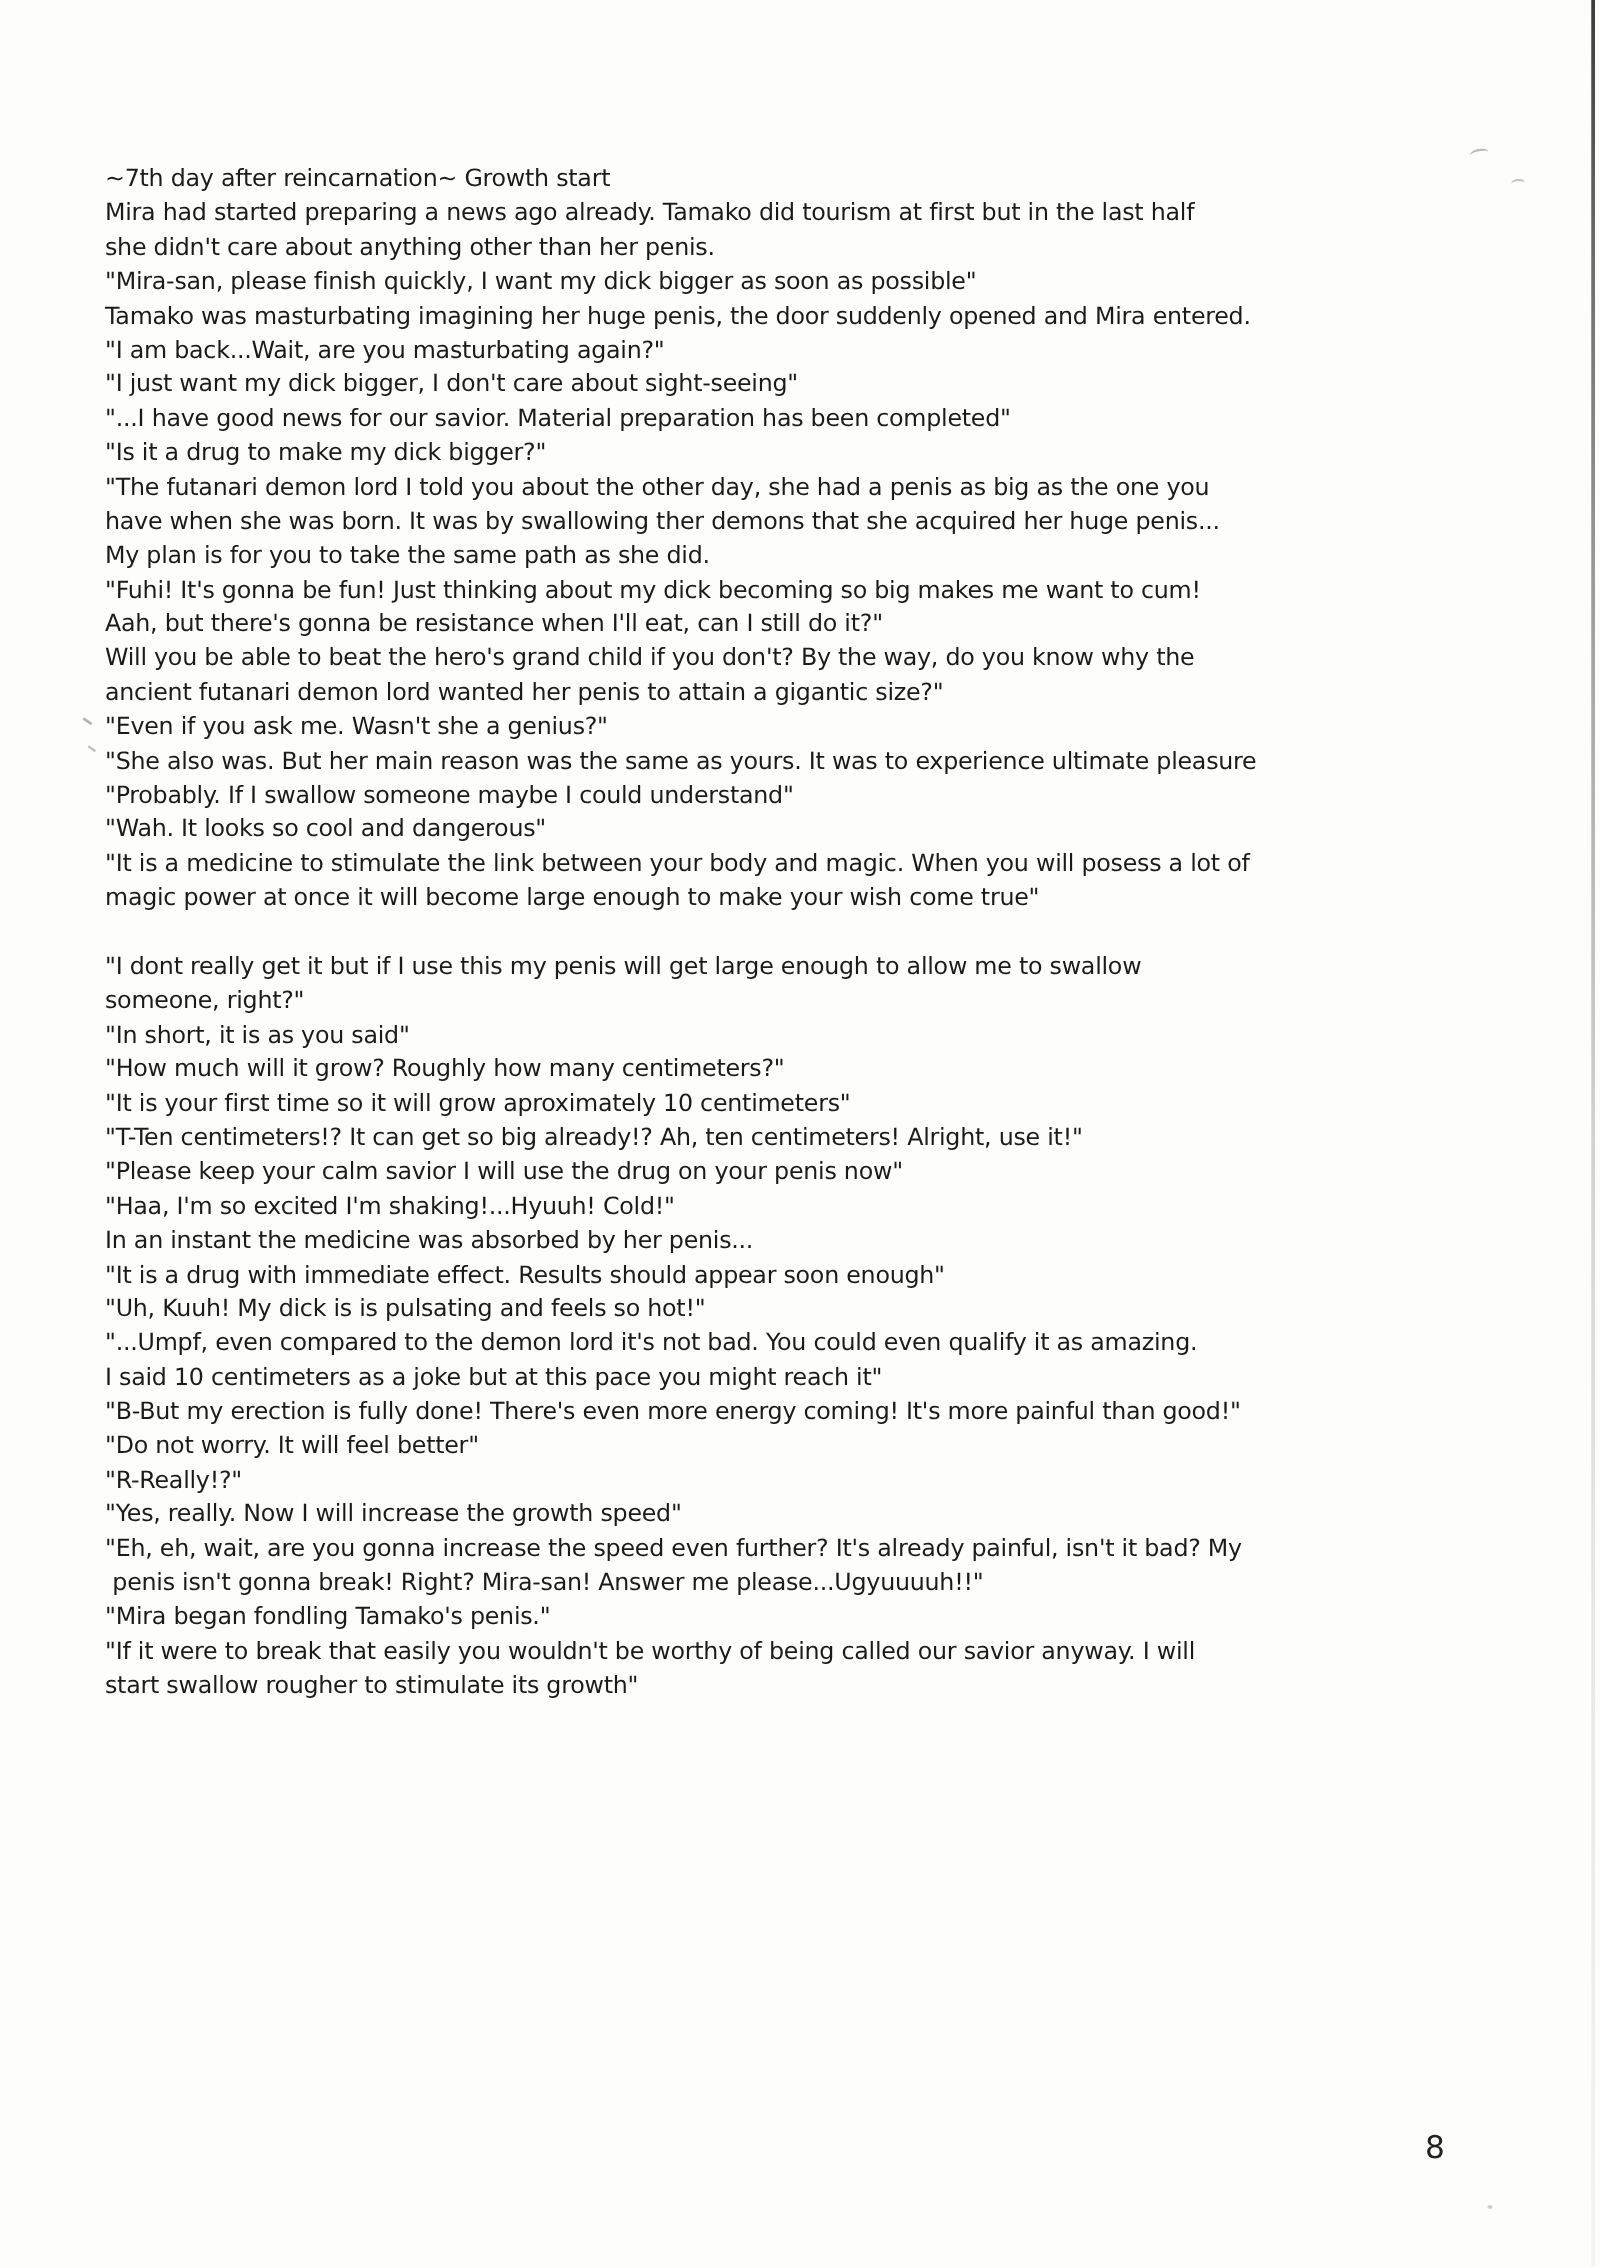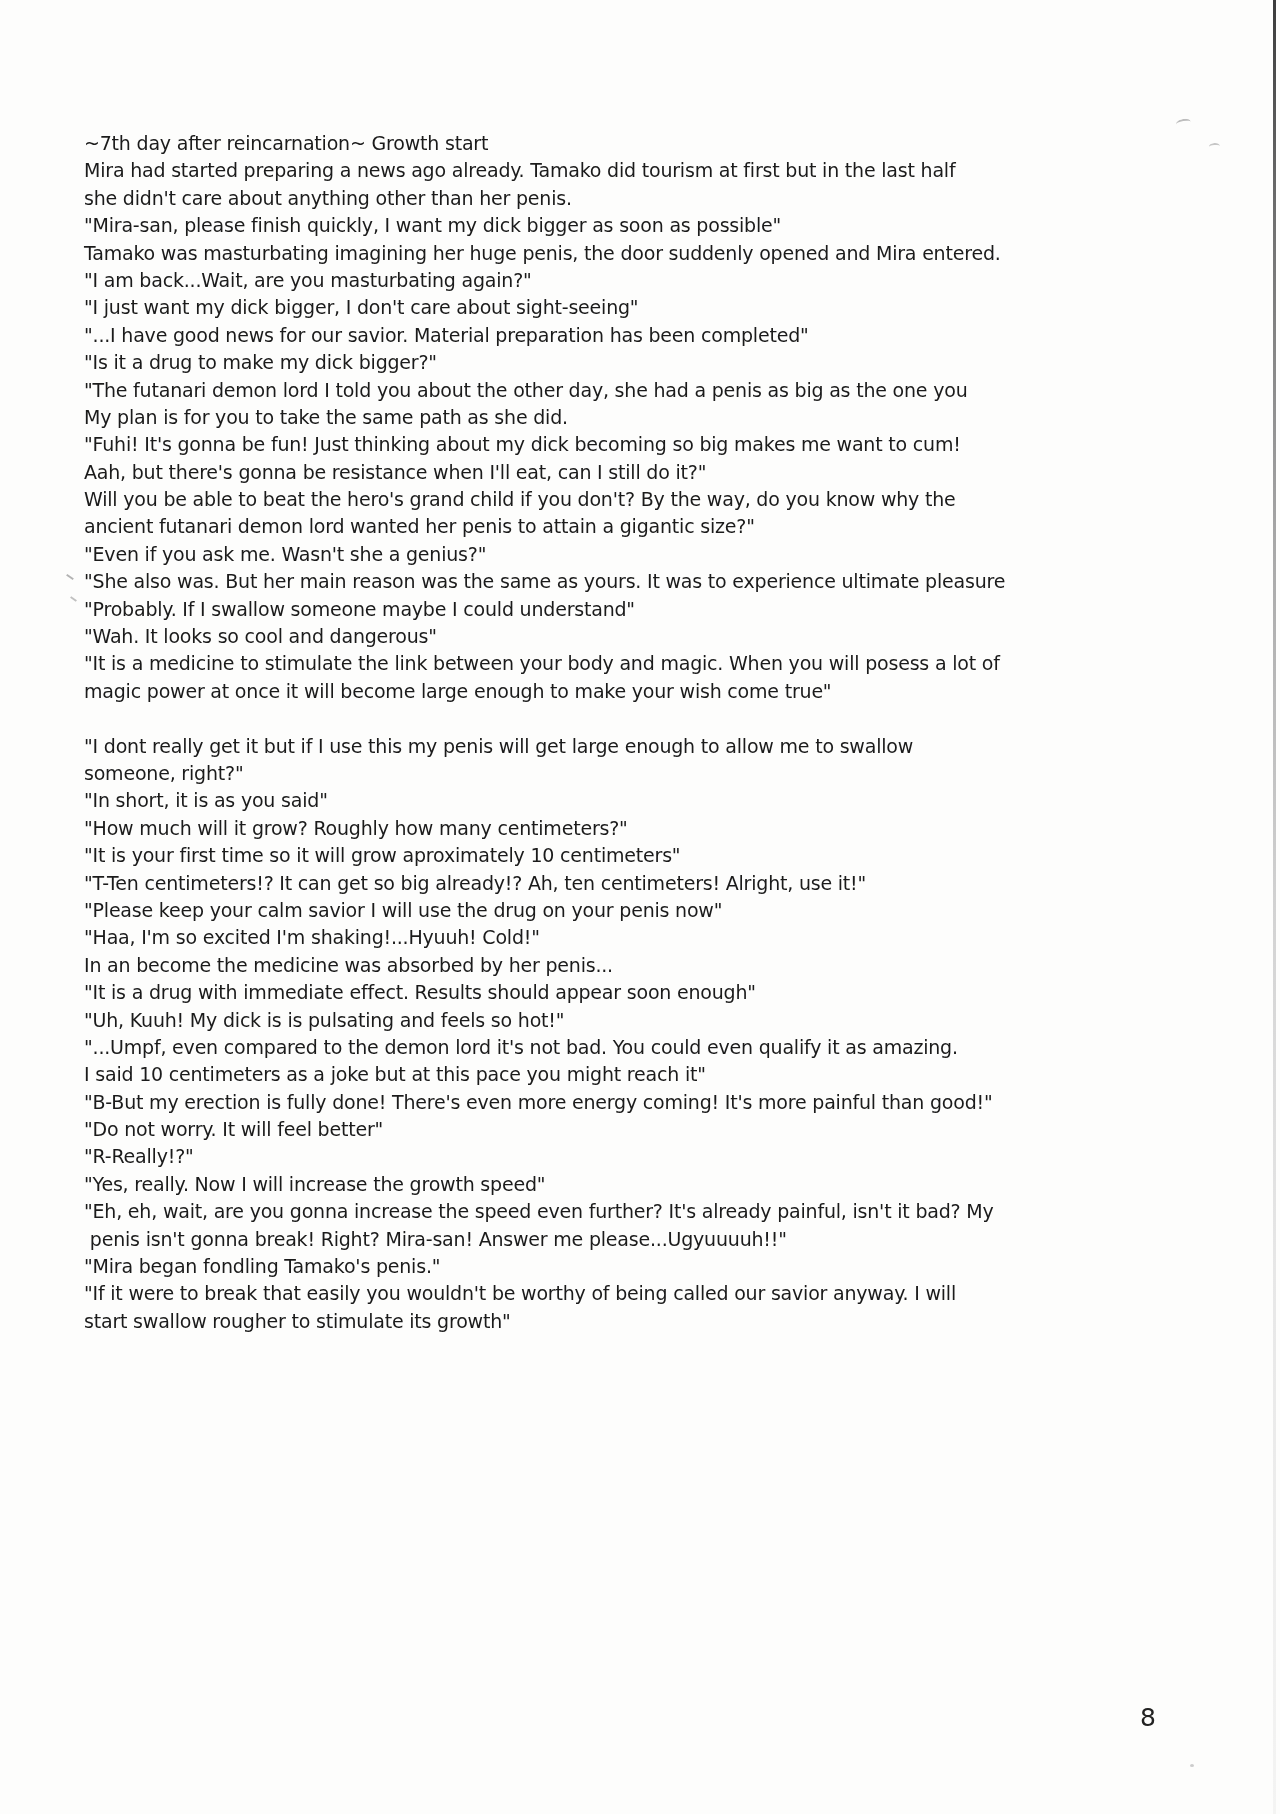--- a/index.html
+++ b/index.html
@@ -95,41 +95,42 @@
       <div class="line">~7th day after reincarnation~ Growth start</div>
       <div class="line">Mira had started preparing a news ago already. Tamako did tourism at first but in the last half</div>
       <div class="line">she didn't care about anything other than her penis.</div>
       <div class="line">"Mira-san, please finish quickly, I want my dick bigger as soon as possible"</div>
       <div class="line">Tamako was masturbating imagining her huge penis, the door suddenly opened and Mira entered.</div>
       <div class="line">"I am back...Wait, are you masturbating again?"</div>
       <div class="line">"I just want my dick bigger, I don't care about sight-seeing"</div>
       <div class="line">"...I have good news for our savior. Material preparation has been completed"</div>
       <div class="line">"Is it a drug to make my dick bigger?"</div>
       <div class="line">"The futanari demon lord I told you about the other day, she had a penis as big as the one you</div>
+      <div class="line">have when she was born. It was by swallowing ther demons that she acquired her huge penis...</div>
       <div class="line">My plan is for you to take the same path as she did.</div>
       <div class="line">"Fuhi! It's gonna be fun! Just thinking about my dick becoming so big makes me want to cum!</div>
       <div class="line">Aah, but there's gonna be resistance when I'll eat, can I still do it?"</div>
       <div class="line">Will you be able to beat the hero's grand child if you don't? By the way, do you know why the</div>
       <div class="line">ancient futanari demon lord wanted her penis to attain a gigantic size?"</div>
       <div class="line">"Even if you ask me. Wasn't she a genius?"</div>
       <div class="line">"She also was. But her main reason was the same as yours. It was to experience ultimate pleasure</div>
       <div class="line">"Probably. If I swallow someone maybe I could understand"</div>
       <div class="line">"Wah. It looks so cool and dangerous"</div>
       <div class="line">"It is a medicine to stimulate the link between your body and magic. When you will posess a lot of</div>
       <div class="line">magic power at once it will become large enough to make your wish come true"</div>
       <div class="line"></div>
       <div class="line">"I dont really get it but if I use this my penis will get large enough to allow me to swallow</div>
       <div class="line">someone, right?"</div>
       <div class="line">"In short, it is as you said"</div>
       <div class="line">"How much will it grow? Roughly how many centimeters?"</div>
       <div class="line">"It is your first time so it will grow aproximately 10 centimeters"</div>
       <div class="line">"T-Ten centimeters!? It can get so big already!? Ah, ten centimeters! Alright, use it!"</div>
       <div class="line">"Please keep your calm savior I will use the drug on your penis now"</div>
       <div class="line">"Haa, I'm so excited I'm shaking!...Hyuuh! Cold!"</div>
-      <div class="line">In an become the medicine was absorbed by her penis...</div>
+      <div class="line">In an instant the medicine was absorbed by her penis...</div>
       <div class="line">"It is a drug with immediate effect. Results should appear soon enough"</div>
       <div class="line">"Uh, Kuuh! My dick is is pulsating and feels so hot!"</div>
       <div class="line">"...Umpf, even compared to the demon lord it's not bad. You could even qualify it as amazing.</div>
       <div class="line">I said 10 centimeters as a joke but at this pace you might reach it"</div>
       <div class="line">"B-But my erection is fully done! There's even more energy coming! It's more painful than good!"</div>
       <div class="line">"Do not worry. It will feel better"</div>
       <div class="line">"R-Really!?"</div>
       <div class="line">"Yes, really. Now I will increase the growth speed"</div>
       <div class="line">"Eh, eh, wait, are you gonna increase the speed even further? It's already painful, isn't it bad? My</div>
       <div class="line"> penis isn't gonna break! Right? Mira-san! Answer me please...Ugyuuuuh!!"</div>

